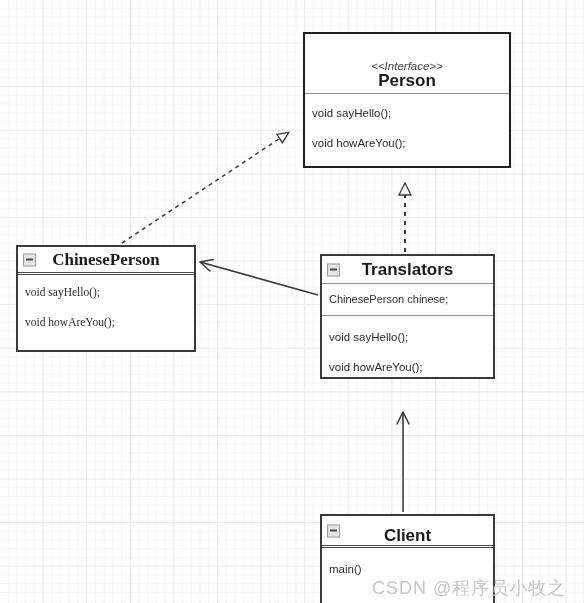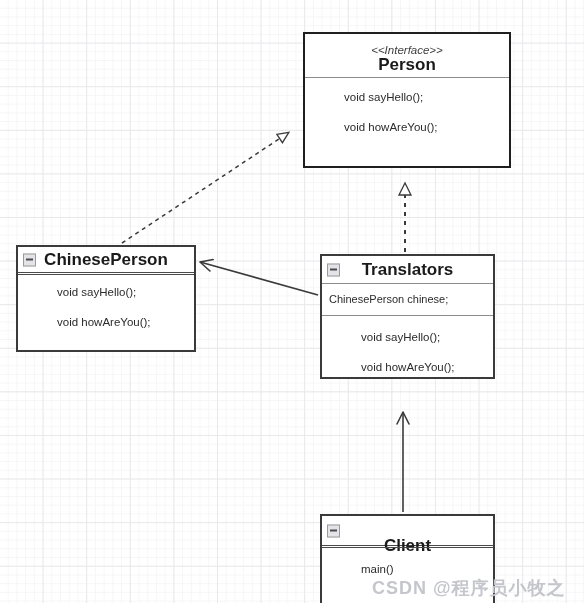--- a/index.html
+++ b/index.html
@@ -75,21 +75,20 @@
     position: absolute;
     left: 0;
     right: 0;
     bottom: -3px;
     border-bottom: 1px solid #4a4a4a;
   }
 
   .members {
     box-sizing: border-box;
     padding: 9px 7px 6px 7px;
-    margin-left: 32px;
   }
   .member-line {
     font-size: 11.5px;
     color: #2b2b2b;
     line-height: 14px;
     margin-bottom: 16px;
     white-space: nowrap;
   }
   .member-line:last-child { margin-bottom: 0; }
 
@@ -122,34 +121,34 @@
     left: 2px;
     right: 2px;
     top: 50%;
     margin-top: -1px;
     height: 2px;
     background: #4a4a4a;
   }
 
   
   #box-person   { left: 303px; top: 32px;  width: 208px; height: 136px; }
-  #box-person .title-compartment { height: 44px; padding-top: 9px; }
+  #box-person .title-compartment { height: 60px; padding-top: 25px; }
   #box-person .members { height: 74px; padding-top: 12px; }
 
-  #box-chinese  { left: 16px;  top: 245px; width: 180px; height: 107px; }
+  #box-chinese  { left: 16px;  top: 245px; width: 180px; height: 107px; font-family: Liberation Serif, serif; }
   #box-chinese .title-compartment { height: 26px; padding-top: 5px; }
   #box-chinese .members { height: 77px; padding-top: 12px; }
 
   #box-translators { left: 320px; top: 254px; width: 175px; height: 125px; }
   #box-translators .title-compartment { height: 28px; padding-top: 6px; }
   #box-translators .attrs { height: 32px; padding-top: 8px; }
   #box-translators .members { height: 90px; padding-top: 14px; }
 
   #box-client   { left: 320px; top: 514px; width: 175px; height: 95px; }
-  #box-client .title-compartment { height: 30px; padding-top: 22px; }
+  #box-client .title-compartment { height: 30px; padding-top: 12px; }
   #box-client .members { height: 60px; padding-top: 16px; }
 
   
   #connectors {
     position: absolute;
     left: 0; top: 0;
     width: 584px;
     height: 603px;
     pointer-events: none;
   }
@@ -157,21 +156,20 @@
   
   #watermark {
     position: absolute;
     left: 372px;
     top: 576px;
     font-size: 18px;
     color: #c4c6cc;
     letter-spacing: 1px;
     white-space: nowrap;
     user-select: none;
-    font-weight: bold;
   }
 </style>
 </head>
 <body>
 
 <div id="canvas">
 
   <svg id="connectors" viewBox="0 0 584 603" width="584" height="603">
     <defs>
       <marker id="hollow-tri" markerWidth="14" markerHeight="14" refX="11" refY="6" orient="auto" markerUnits="userSpaceOnUse">

